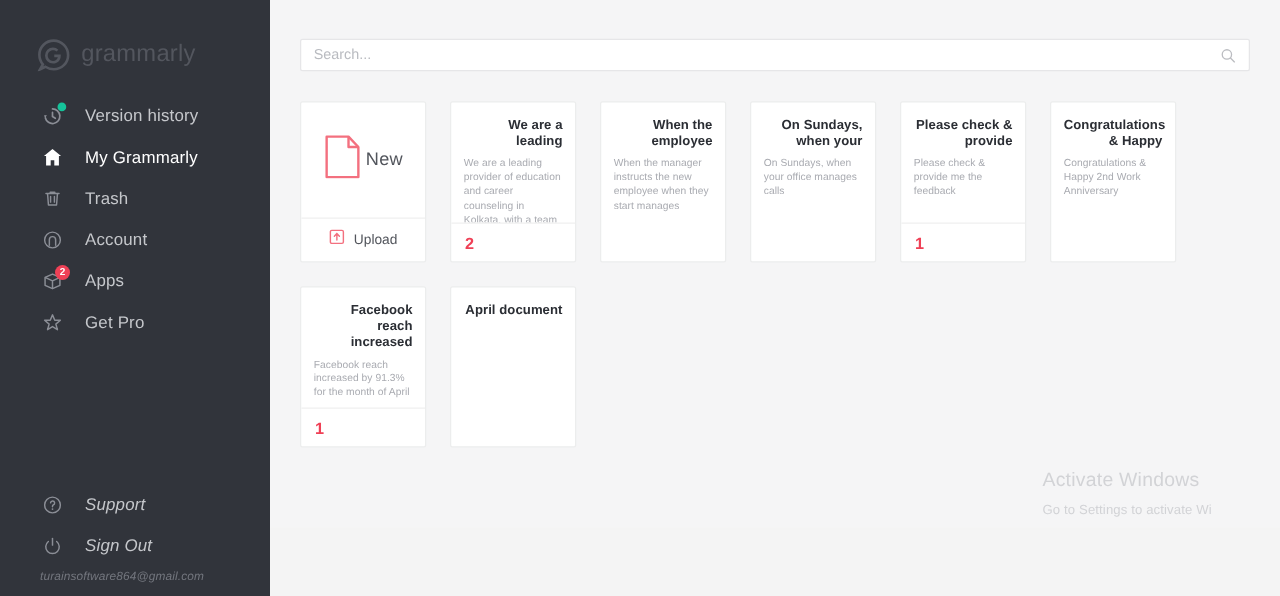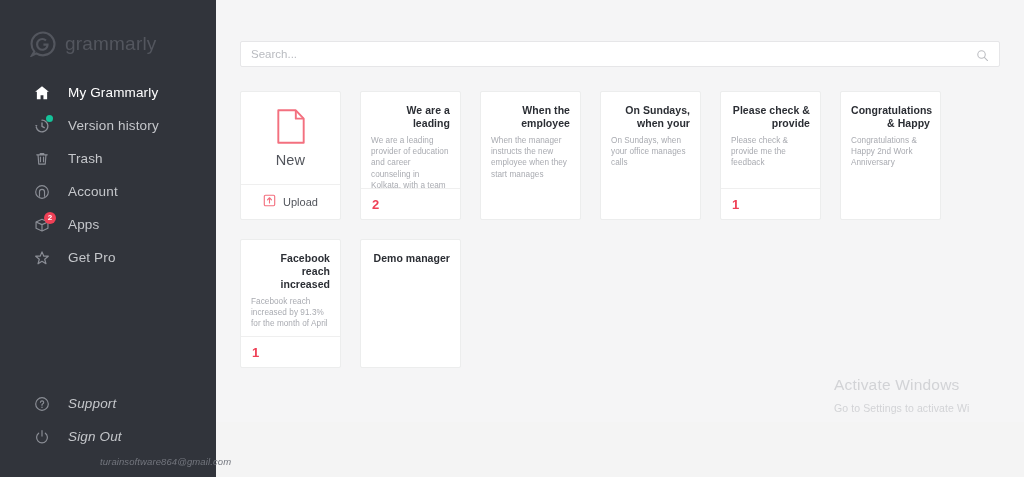--- a/index.html
+++ b/index.html
@@ -53,30 +53,30 @@
   .badge-red {
     position: absolute; top: -3px; right: -4px;
     width: 12px; height: 12px; border-radius: 50%;
     background: #ef4056;
     color: #fff; font-size: 8px; line-height: 12px;
     text-align: center; font-weight: bold;
   }
   .nav-bottom { position: absolute; left: 0; bottom: 0; width: 100%; padding-bottom: 4px; font-style: italic; }
   .email {
     font-size: 9.5px; color: #73767e;
-    padding-left: 100px; padding-top: 3px; padding-bottom: 6px;
+    padding-left: 32px; padding-top: 3px; padding-bottom: 6px;
     letter-spacing: .1px;
   }
 
   
   #main {
     flex: 1 1 auto; height: 422px;
     background: #f5f5f6;
     position: relative;
-    padding: 12px 24px;
+    padding: 2px 24px;
     overflow: hidden;
   }
   .search-wrap { padding-top: 29px; }
   .search-box {
     height: 26px; background: #ffffff;
     border: 1px solid #e6e6e8;
     border-radius: 2px;
     display: flex; align-items: center;
     padding: 0 10px;
     position: relative;
@@ -123,21 +123,21 @@
   }
   .card-footer.blank { border-top: 0; }
   .alert-count {
     color: #ef4056; font-size: 13px; font-weight: bold;
   }
 
   
   .card-new { align-items: stretch; }
   .new-area {
     flex: 1 1 auto;
-    display: flex; flex-direction: column;
+    display: flex; flex-direction: row;
     align-items: center; justify-content: center;
     gap: 4px;
   }
   .new-label { font-size: 14.5px; color: #52555c; letter-spacing: .2px; }
   .upload-row {
     flex: 0 0 35px; height: 35px;
     border-top: 1px solid #efefef;
     display: flex; align-items: center; justify-content: center;
     gap: 7px;
   }
@@ -164,39 +164,39 @@
         <svg viewBox="0 0 26 26" width="26" height="26">
           <path d="M13 1.5c-6.3 0-11.5 5-11.5 11.3 0 3 1 5.6 2.8 7.7L2 24.5l4.3-2.1c2 1.3 4.3 2 6.7 2 6.3 0 11.5-5 11.5-11.3S19.3 1.5 13 1.5z" fill="none" stroke="#53565e" stroke-width="2.1"></path>
           <path d="M18.6 12.6h-5.2v2.1h2.9c-.5 1.8-2 3-3.9 3-2.3 0-4.2-1.9-4.2-4.3s1.9-4.3 4.2-4.3c1.1 0 2.1.4 2.8 1.1l1.5-1.5a6.3 6.3 0 0 0-4.3-1.7A6.4 6.4 0 0 0 6 13.4a6.4 6.4 0 0 0 6.4 6.4c3.6 0 6.2-2.6 6.2-6.3 0-.3 0-.6 0-.9z" fill="#53565e"></path>
         </svg>
       </span>
       <span class="brand-name">grammarly</span>
     </div>
 
     <div class="nav">
 
-      <div class="nav-item active">
-        <span class="nav-icon">
-          <svg viewBox="0 0 20 20" width="18" height="18">
-            <path d="M10 2.4 2.4 8.6h1.9V17h4.1v-4.6h3.2V17h4.1V8.6h1.9z" fill="#ffffff"></path>
-          </svg>
-        </span>
-        <span class="nav-label">My Grammarly</span>
-      </div>
-
       <div class="nav-item">
         <span class="nav-icon">
           <svg viewBox="0 0 20 20" width="18" height="18">
             <path d="M10 3.5a6.5 6.5 0 1 1-6.3 8" fill="none" stroke="#8b8e96" stroke-width="1.5" stroke-linecap="round"></path>
             <path d="M3.7 11.5 2.3 9.3l2.6-.5z" fill="#8b8e96"></path>
             <path d="M10 6.6v3.7l2.5 1.5" fill="none" stroke="#8b8e96" stroke-width="1.5" stroke-linecap="round"></path>
           </svg>
           <span class="dot-green"></span>
         </span>
         <span class="nav-label">Version history</span>
+      </div>
+
+      <div class="nav-item active">
+        <span class="nav-icon">
+          <svg viewBox="0 0 20 20" width="18" height="18">
+            <path d="M10 2.4 2.4 8.6h1.9V17h4.1v-4.6h3.2V17h4.1V8.6h1.9z" fill="#ffffff"></path>
+          </svg>
+        </span>
+        <span class="nav-label">My Grammarly</span>
       </div>
 
       <div class="nav-item">
         <span class="nav-icon">
           <svg viewBox="0 0 20 20" width="18" height="18">
             <path d="M4.2 5.4h11.6M8 5.4V4.1h4v1.3M5.6 5.4l.8 10.2h7.2l.8-10.2M8.3 8v5M11.7 8v5" fill="none" stroke="#8b8e96" stroke-width="1.3" stroke-linecap="round" stroke-linejoin="round"></path>
           </svg>
         </span>
         <span class="nav-label">Trash</span>
       </div>
@@ -347,21 +347,21 @@
           <div class="card-body">
             <div class="card-title">Facebook reach increased</div>
             <div class="card-text">Facebook reach increased by 91.3% for the month of April</div>
           </div>
           <div class="card-footer">
             <span class="alert-count">1</span>
           </div>
         </div>
         <div class="card">
           <div class="card-body">
-            <div class="card-title">Demo manager</div>
+            <div class="card-title">April document</div>
             <div class="card-text"></div>
           </div>
           <div class="card-footer blank">
             <span class="alert-count"></span>
           </div>
         </div>
       </div>
 
     <div class="watermark">
       <div class="wm-title">Activate Windows</div>

